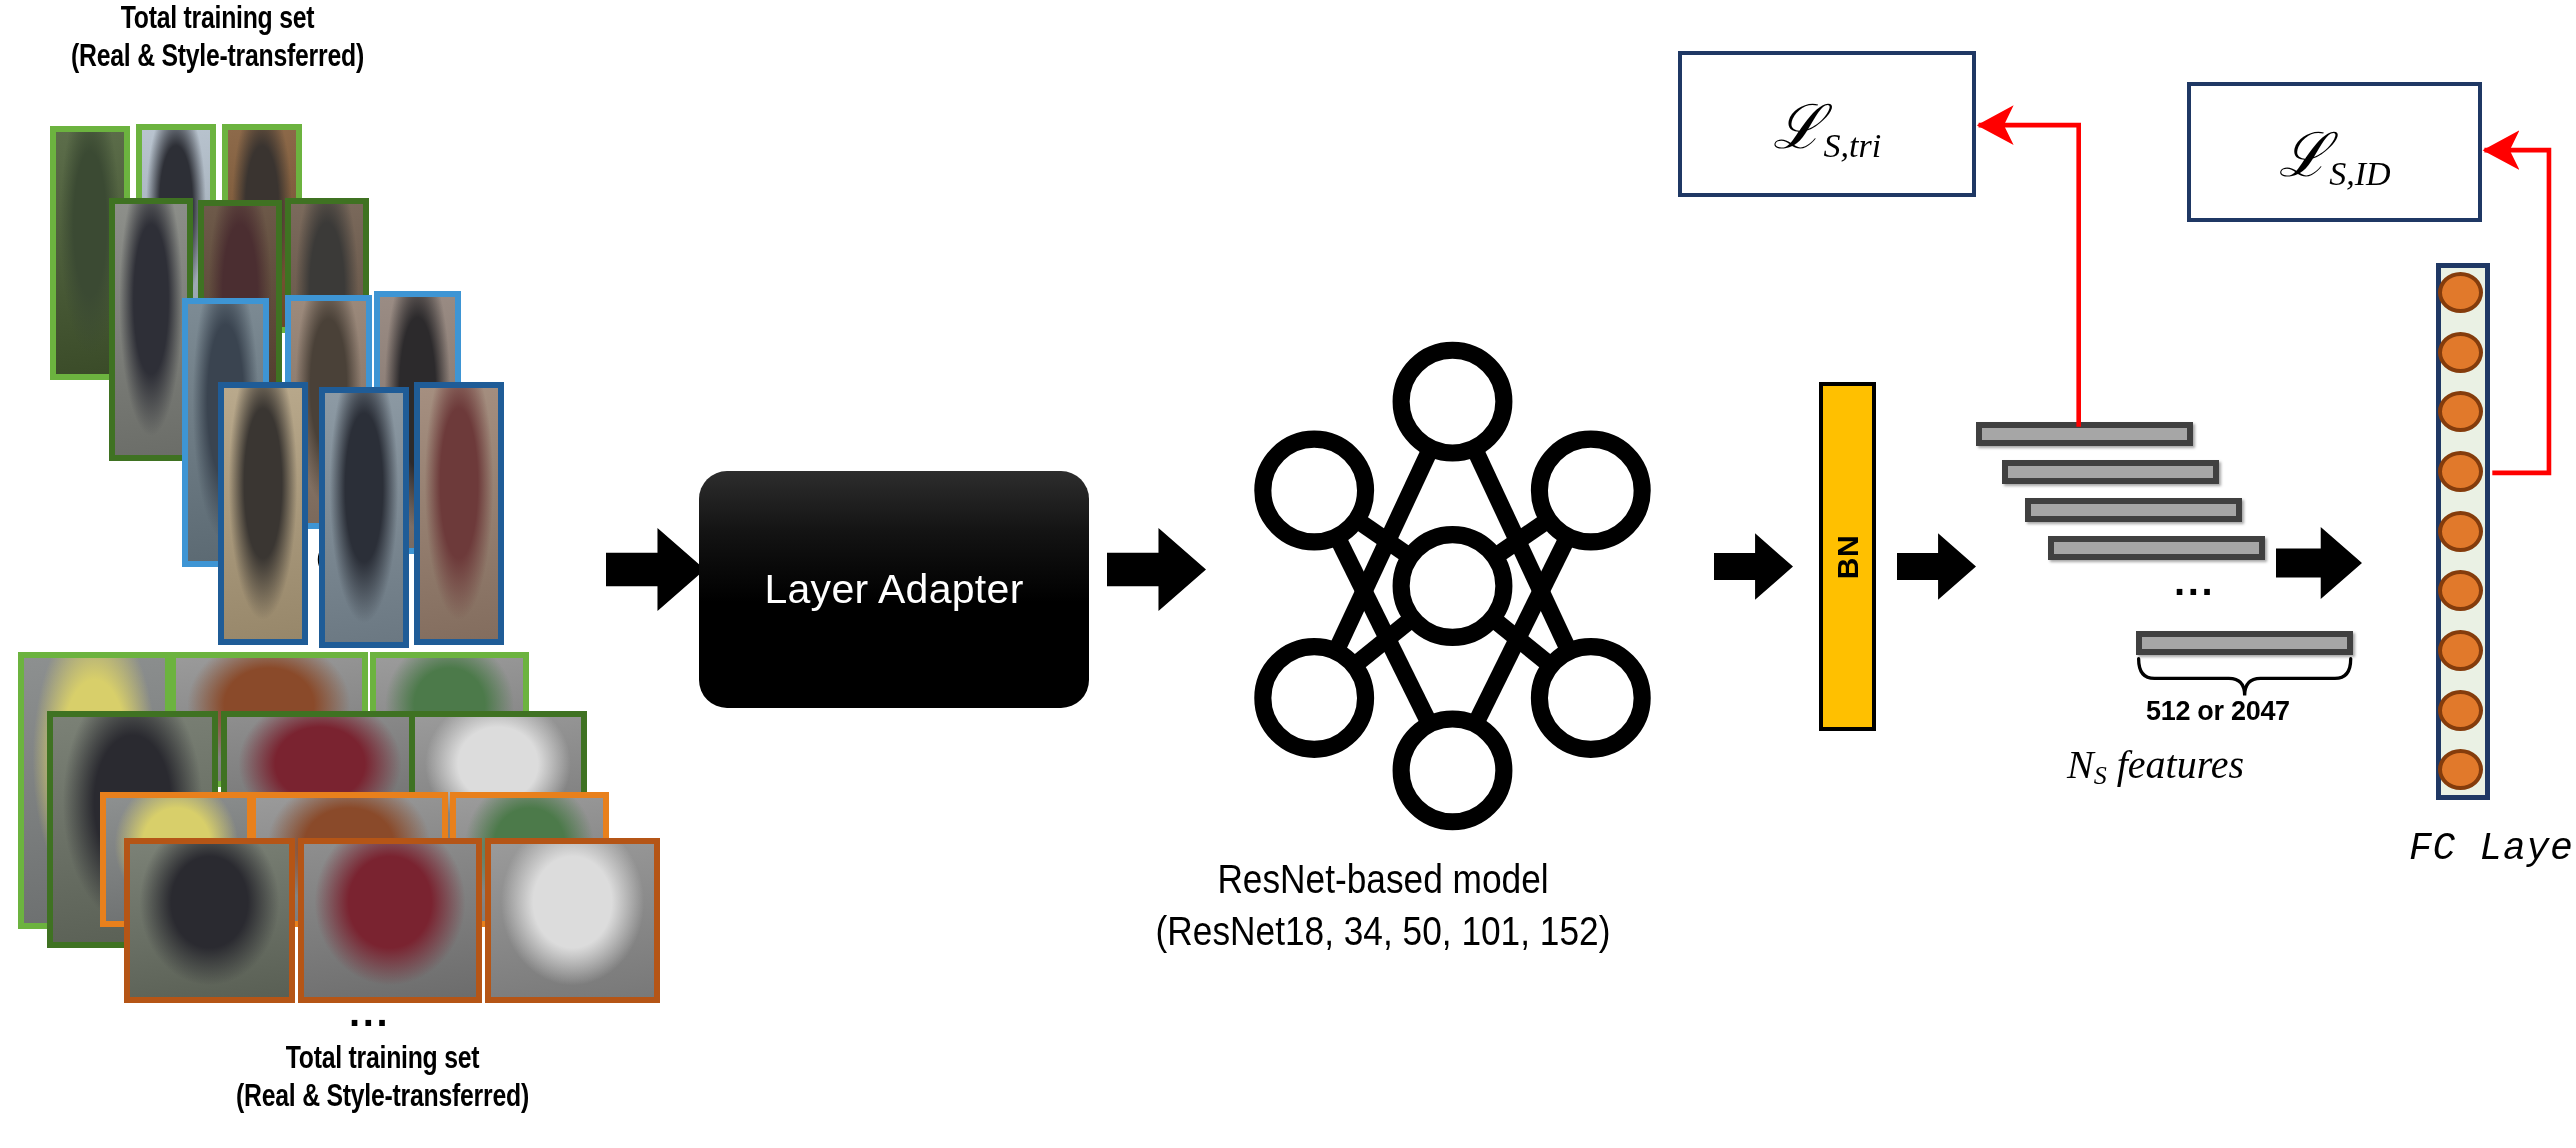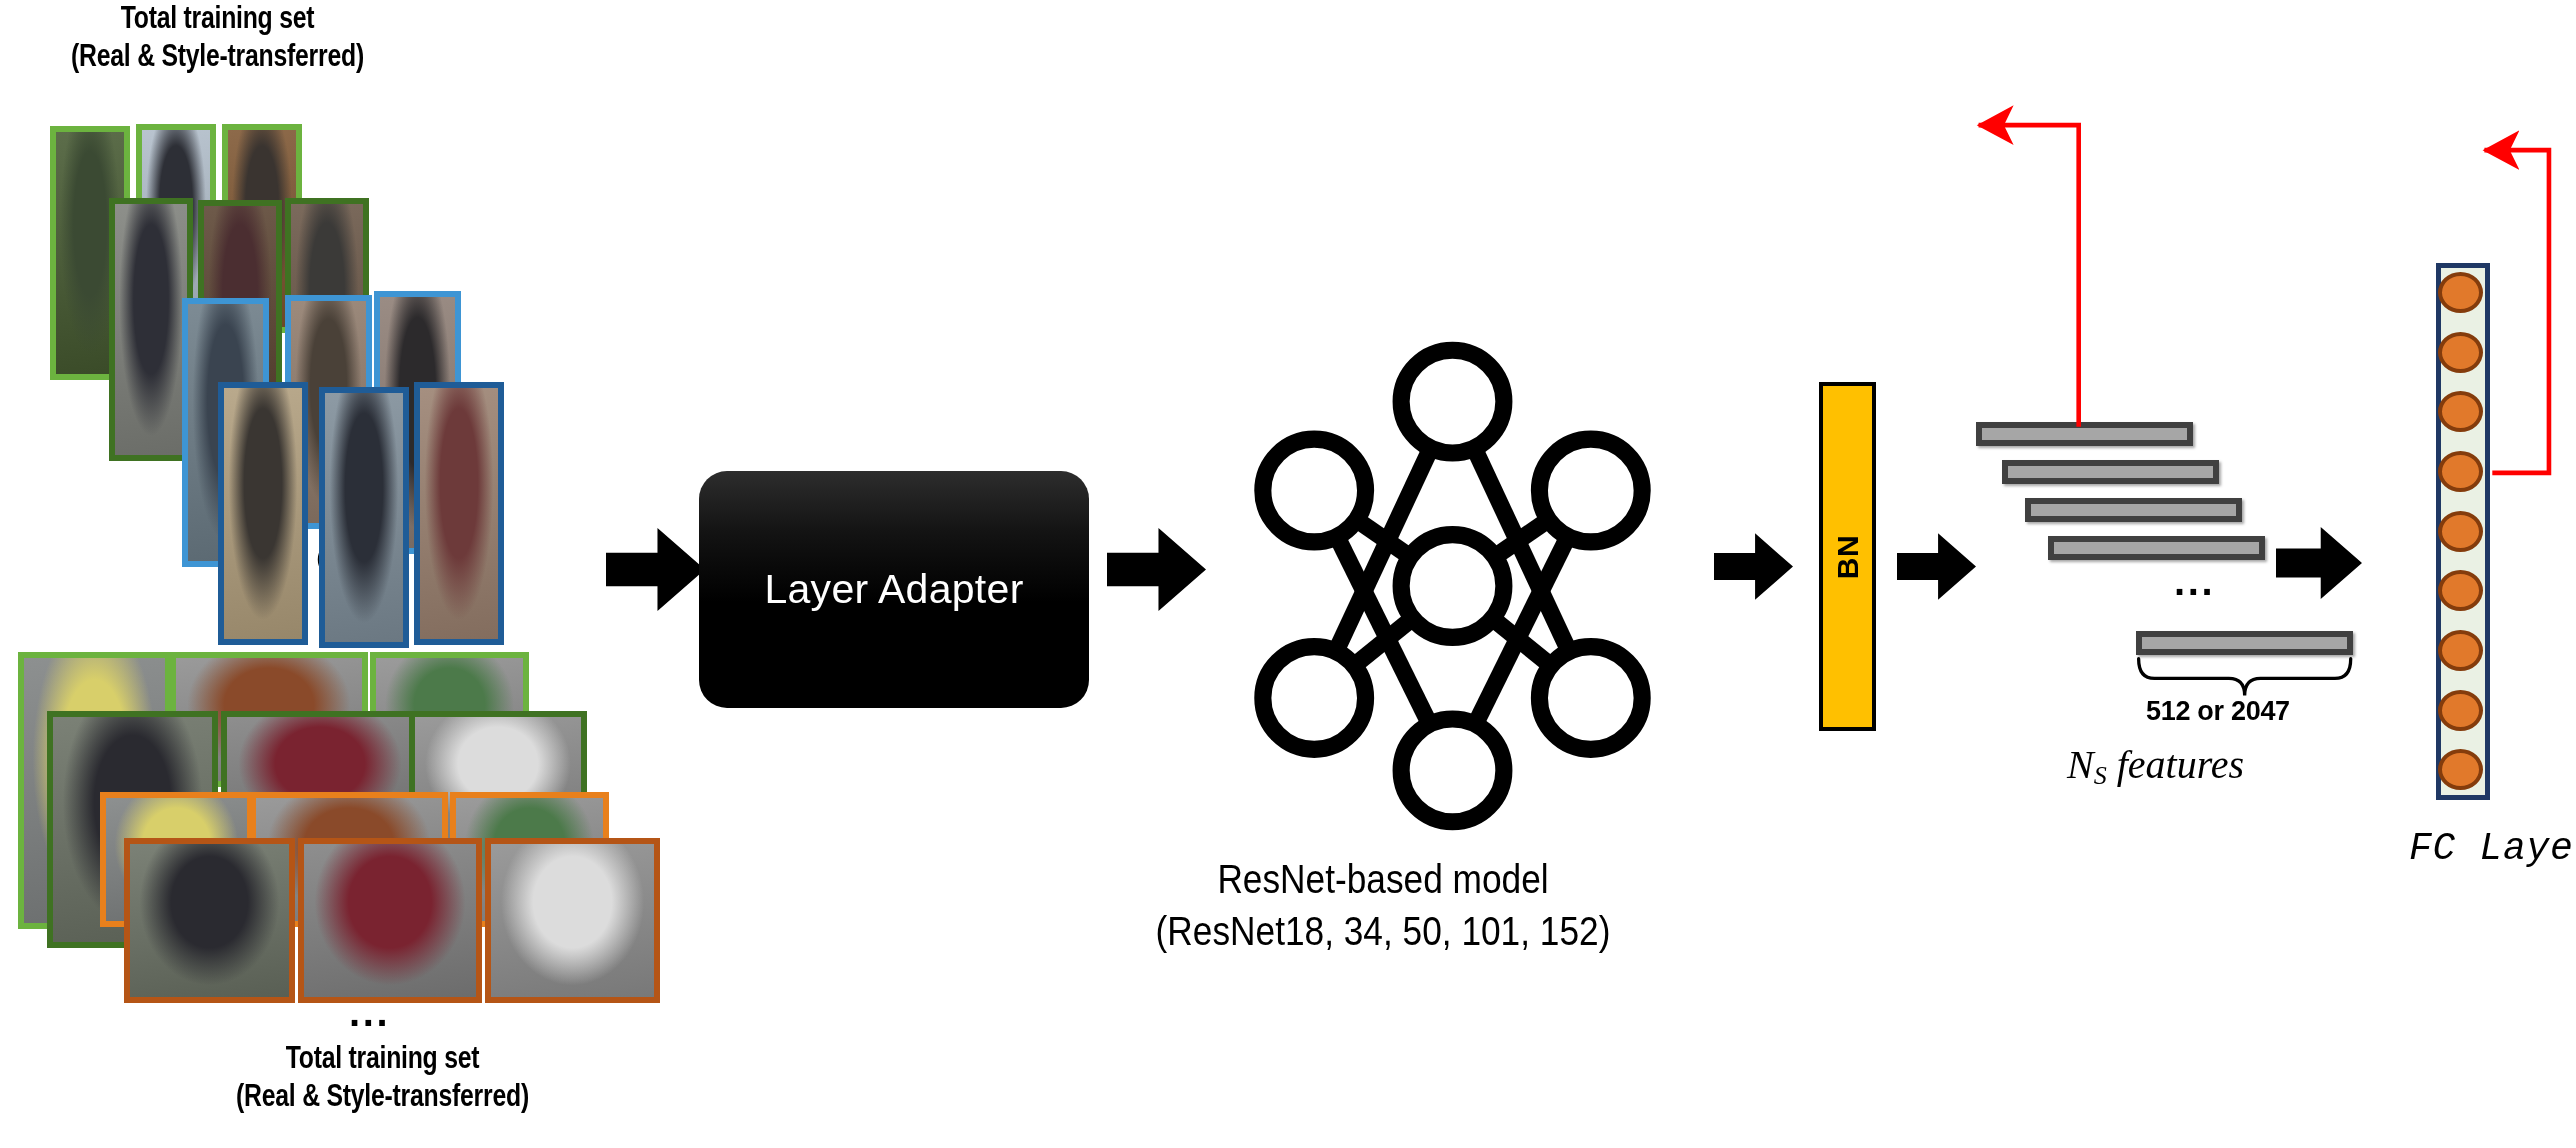--- a/index.html
+++ b/index.html
@@ -273,21 +273,31 @@
         <div class="neuron" style="width: 45px; height: 41px; left: -2.6px; top: 243px;"></div>
         <div class="neuron" style="width: 45px; height: 41px; left: -2.6px; top: 302px;"></div>
         <div class="neuron" style="width: 45px; height: 41px; left: -2.6px; top: 362px;"></div>
         <div class="neuron" style="width: 45px; height: 41px; left: -2.6px; top: 422px;"></div>
         <div class="neuron" style="width: 45px; height: 41px; left: -2.6px; top: 481px;"></div>
       </div>
   </div>
 
   <div class="fc-label" style="left:2409px;top:827px;">FC Layer</div>
 
-
+  <div class="lossbox" style="left:1678px;top:51px;width:298px;height:146px;">
+    <span class="tex">
+      <span class="scr">ℒ</span><span class="sub">S,tri</span>
+    </span>
+  </div>
+
+  <div class="lossbox" style="left:2187px;top:82px;width:295px;height:140px;">
+    <span class="tex">
+      <span class="scr">ℒ</span><span class="sub">S,ID</span>
+    </span>
+  </div>
 
   <svg class="ovl" aria-hidden="true" viewBox="0 0 3911 1743" width="2576" height="1148">
     <defs>
       <marker id="redarrow" markerWidth="9" markerHeight="9" refX="7.6" refY="4.5" orient="auto" markerUnits="strokeWidth">
         <path d="M8,4.5 L0,0.2 L2.1,4.5 L0,8.8 Z" fill="#FF0000"></path>
       </marker>
     </defs>
 
     <polyline points="3156,648 3156,190 3004,190" fill="none" stroke="#FF0000" stroke-width="7" marker-end="url(#redarrow)"></polyline>
 

